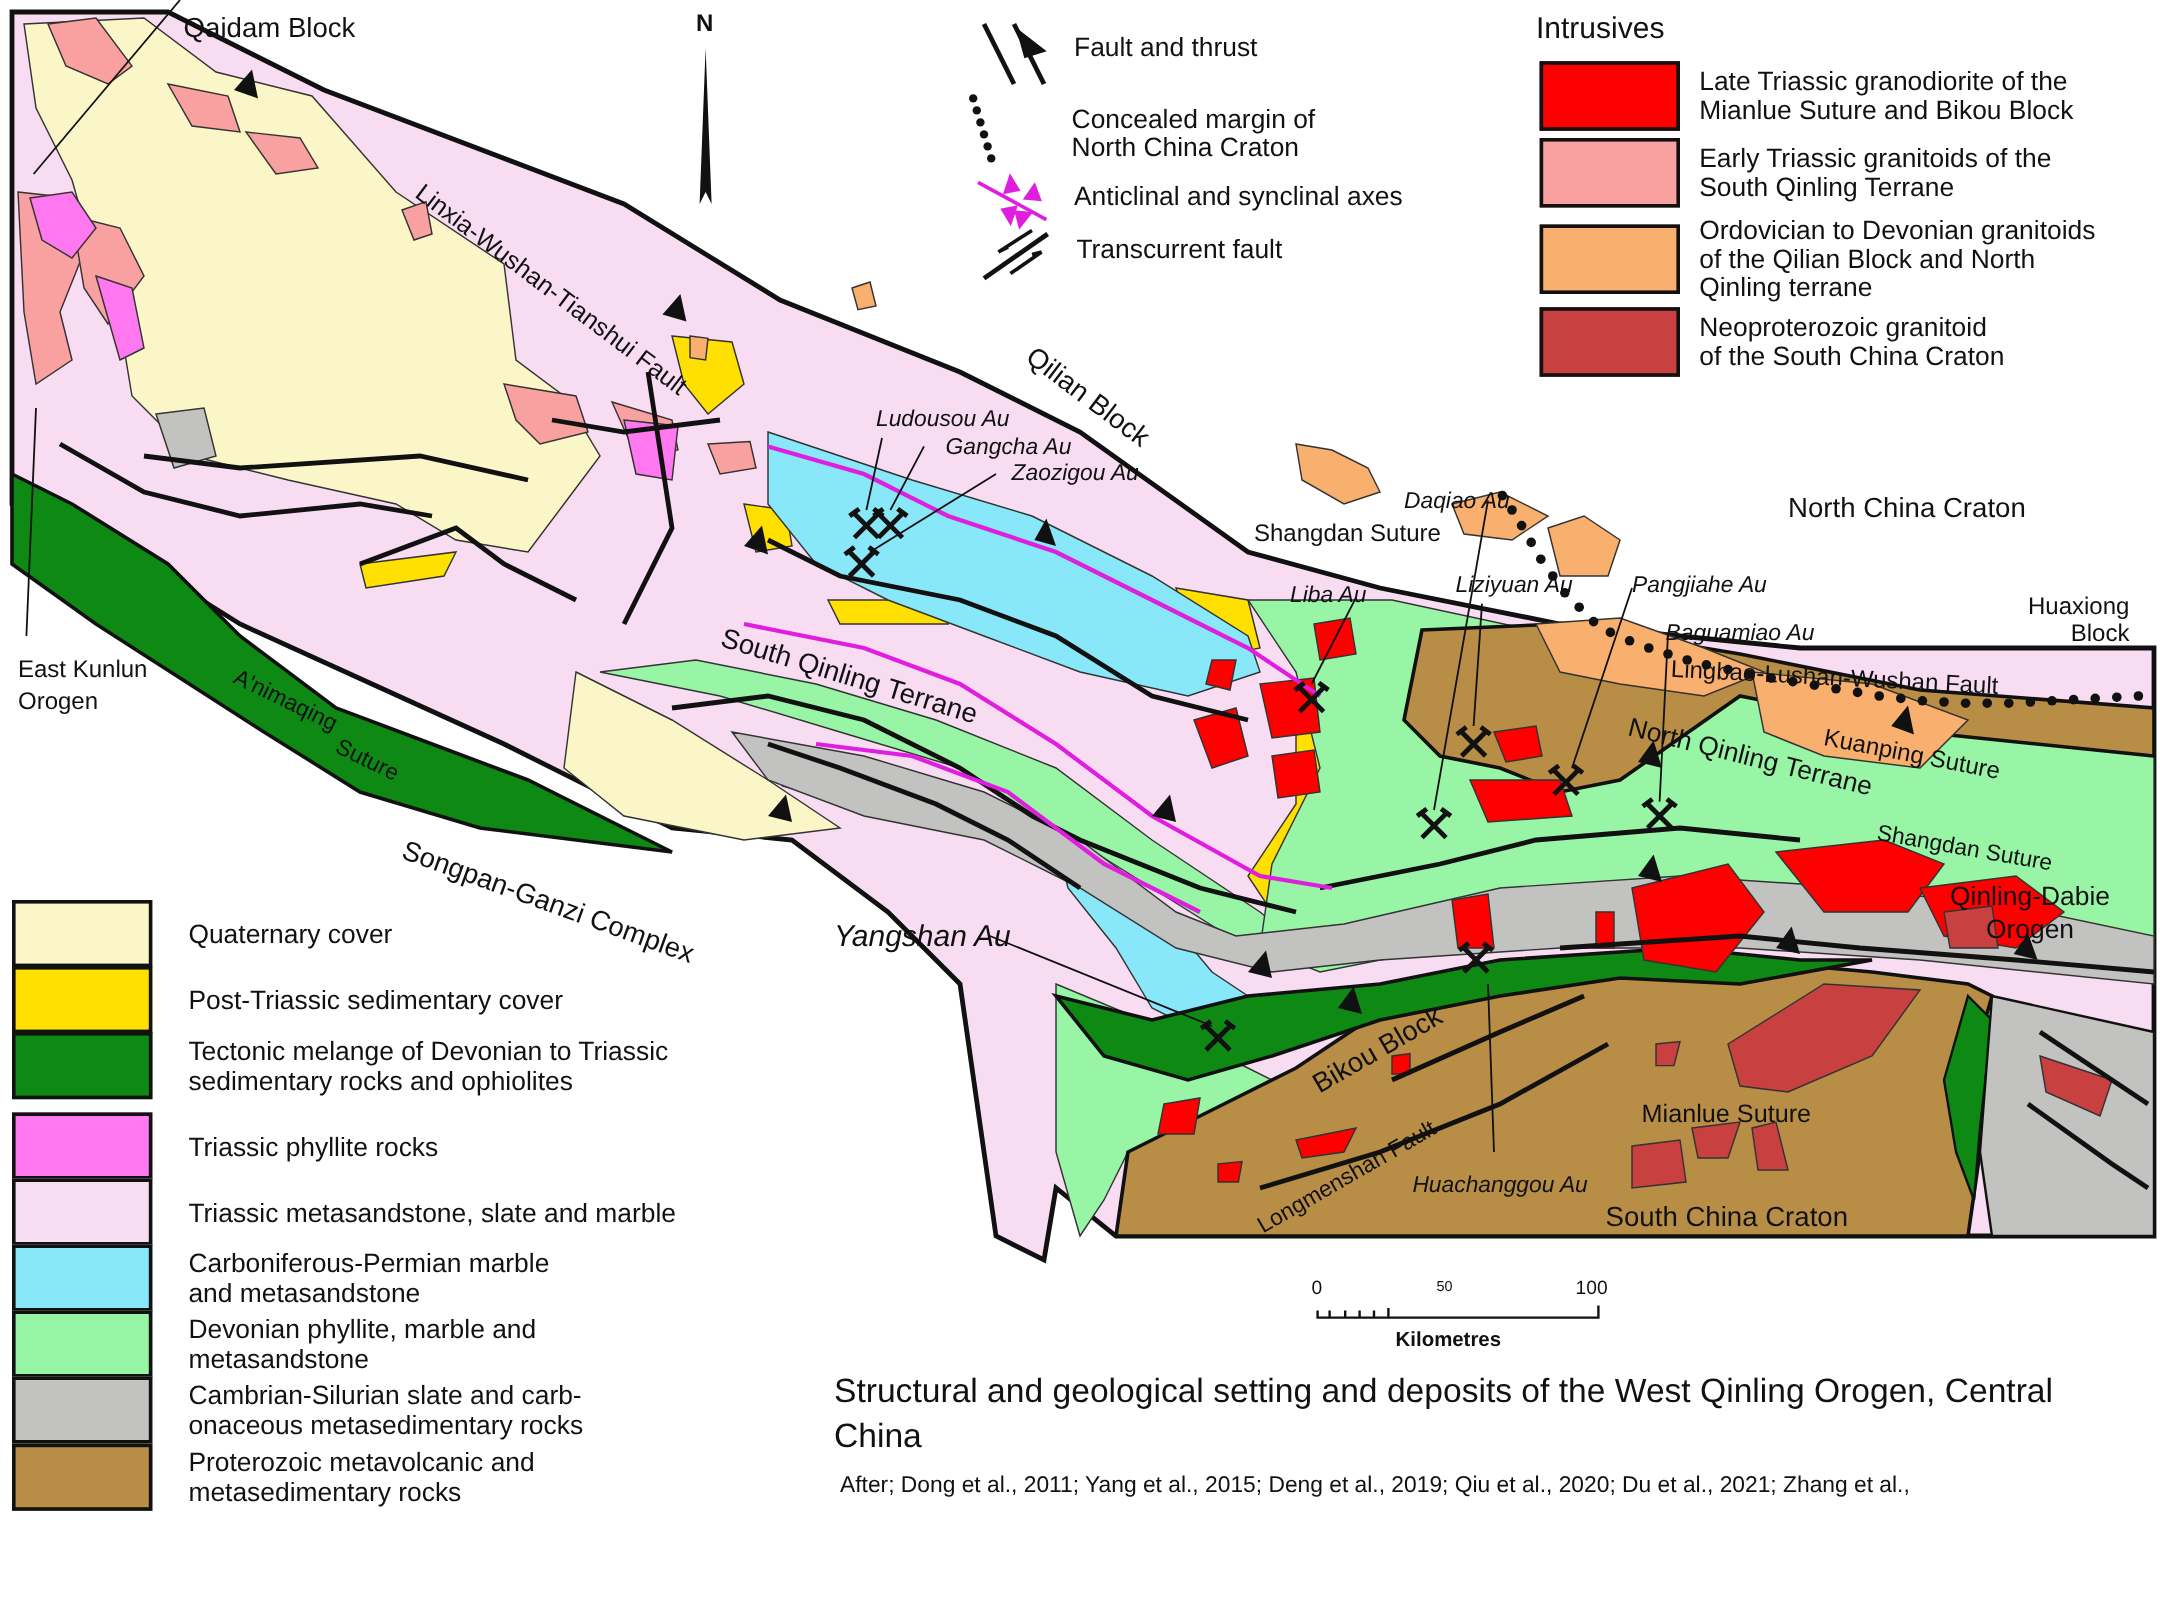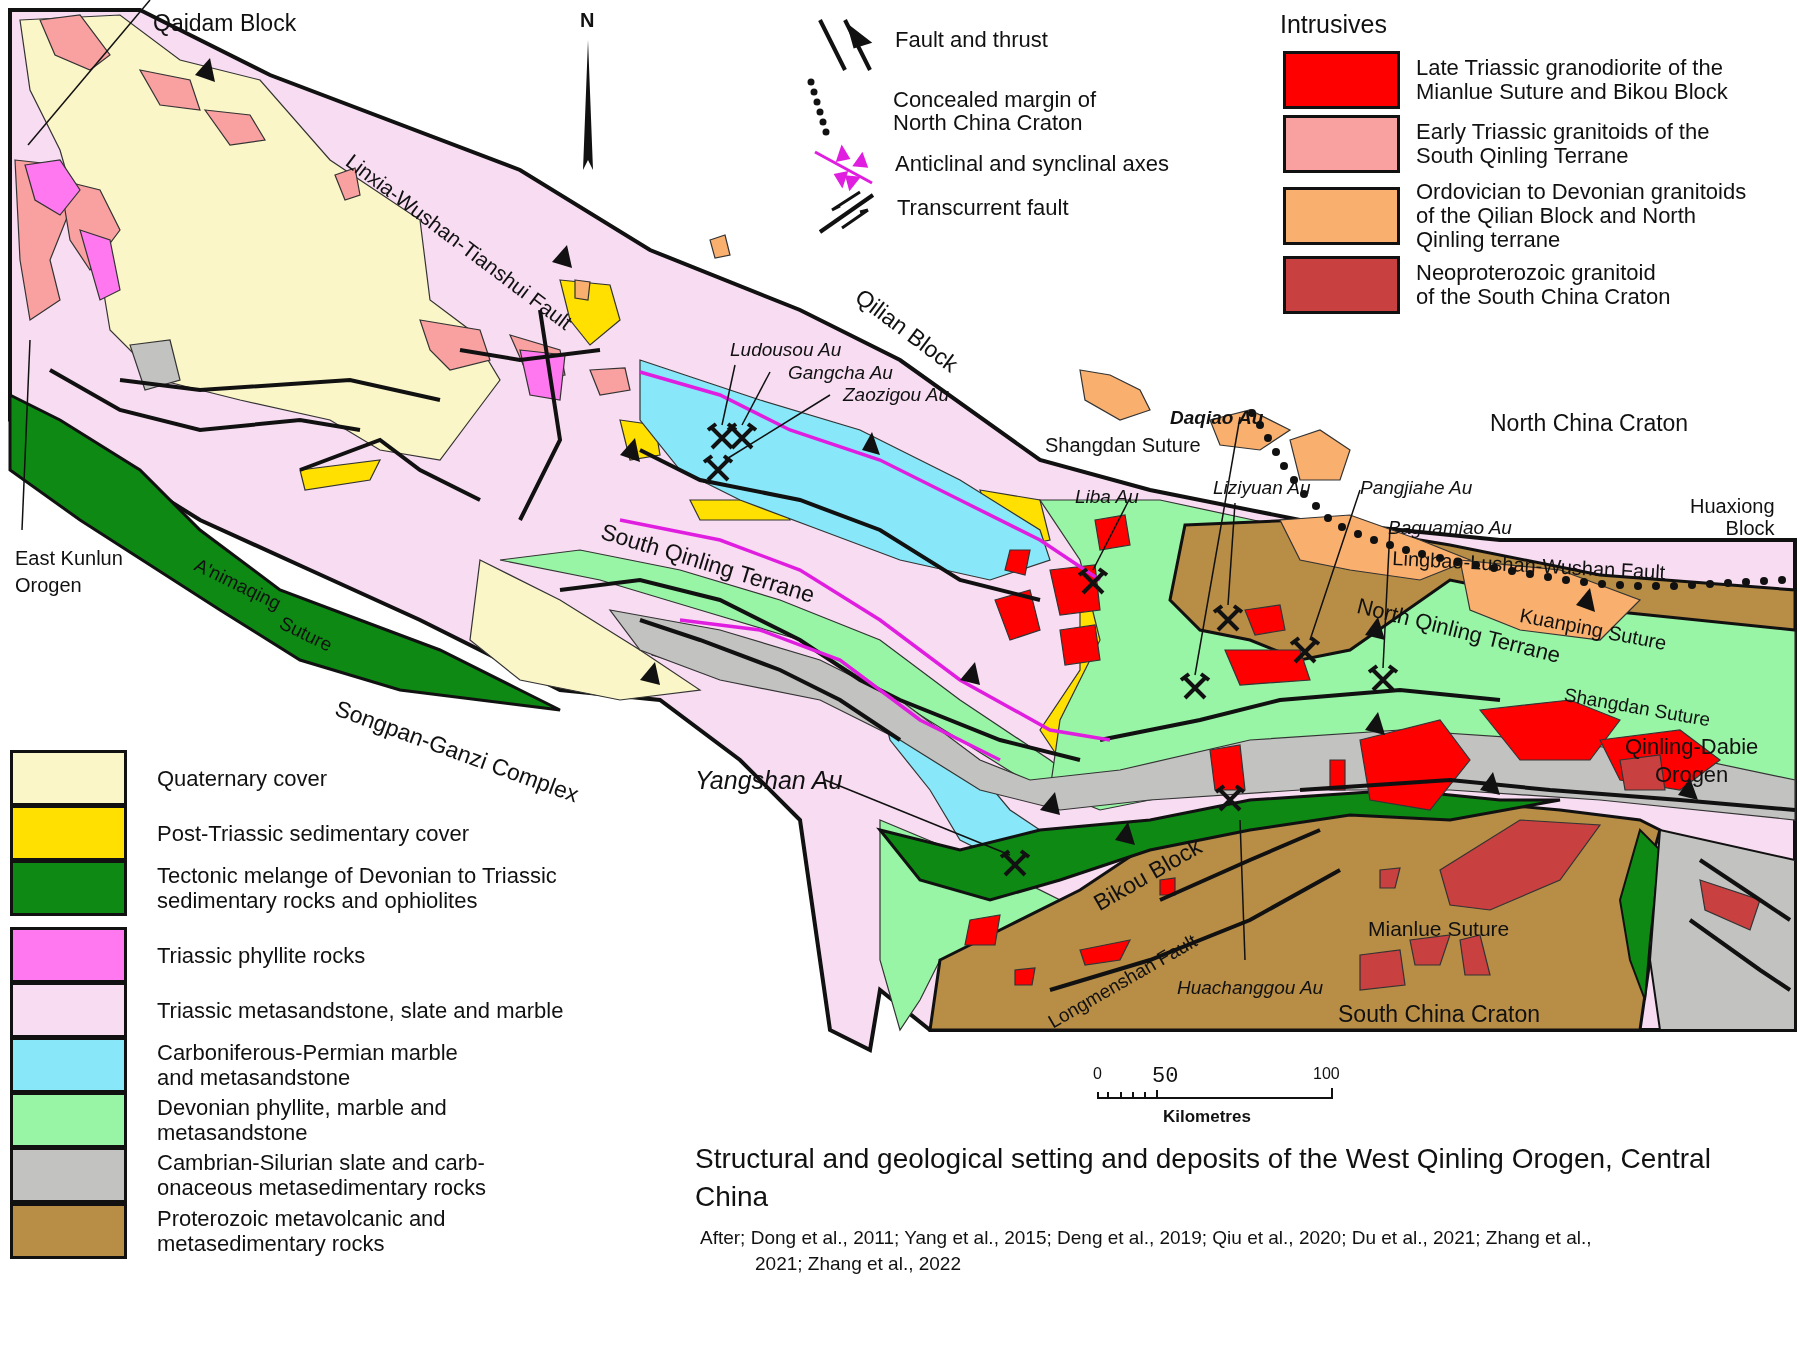--- a/index.html
+++ b/index.html
@@ -299,21 +299,21 @@
 <div class="lbl" style="left:285px;top:613px;font-size:19px;transform:rotate(26deg);transform-origin:left top;">Suture</div>
 <div class="lbl" style="left:340px;top:697px;font-size:23px;transform:rotate(20deg);transform-origin:left top;">Songpan-Ganzi Complex</div>
 <div class="lbl" style="left:1090px;top:895px;font-size:23px;transform:rotate(-30deg);transform-origin:left top;">Bikou  Block</div>
 <div class="lbl" style="left:1045px;top:1015px;font-size:19px;transform:rotate(-30deg);transform-origin:left top;">Longmenshan  Fault</div>
 <div class="lbl" style="left:1368px;top:918px;font-size:21px;">Mianlue Suture</div>
 <div class="lbl" style="left:1338px;top:1003px;font-size:23px;">South China Craton</div>
 
 <div class="lbl ital" style="left:730px;top:340px;font-size:19px;">Ludousou Au</div>
 <div class="lbl ital" style="left:788px;top:363px;font-size:19px;">Gangcha Au</div>
 <div class="lbl ital" style="left:843px;top:385px;font-size:19px;">Zaozigou Au</div>
-<div class="lbl ital" style="left:1170px;top:408px;font-size:19px;font-weight:bold;">Daqiao Au</div>
+<div class="lbl ital" style="left:1170px;top:408px;font-size:19px;">Daqiao Au</div>
 <div class="lbl ital" style="left:1075px;top:487px;font-size:19px;">Liba Au</div>
 <div class="lbl ital" style="left:1213px;top:478px;font-size:19px;">Liziyuan Au</div>
 <div class="lbl ital" style="left:1360px;top:478px;font-size:19px;">Pangjiahe Au</div>
 <div class="lbl ital" style="left:1388px;top:518px;font-size:19px;">Baguamiao Au</div>
 <div class="lbl ital" style="left:695px;top:768px;font-size:25px;">Yangshan Au</div>
 <div class="lbl ital" style="left:1177px;top:978px;font-size:19px;">Huachanggou Au</div>
 
 <div class="sym-row" style="left:895px;top:28px;">
   <span class="sym-text">Fault and thrust</span>
 </div>
@@ -387,21 +387,20 @@
   <div class="legend-text">Cambrian-Silurian slate and carb-
   onaceous metasedimentary rocks</div>
 </div>
 <div class="legend-row" style="top:1203px;">
   <div class="swatch" style="background:#b88d46;"></div>
   <div class="legend-text">Proterozoic metavolcanic and
   metasedimentary rocks</div>
 </div>
 
 <div class="lbl" style="left:1093px;top:1066px;font-size:16px;">0</div>
-<div class="lbl" style="left:1152px;top:1066px;font-size:22px;font-family:Liberation Mono, monospace;">50</div>
+<div class="lbl" style="left:1197px;top:1066px;font-size:12px;">50</div>
 <div class="lbl" style="left:1313px;top:1066px;font-size:16px;">100</div>
 <div class="lbl" style="left:1163px;top:1108px;font-size:17px;font-weight:bold;">Kilometres</div>
 
 <div class="caption-title">Structural and geological setting and deposits of the West Qinling Orogen, Central China</div>
 <div class="caption-refs">
   <div>After; Dong et al., 2011; Yang et al., 2015; Deng et al., 2019; Qiu et al., 2020; Du et al., 2021; Zhang et al.,</div>
-  <div class="indent">2021; Zhang et al., 2022</div>
 </div>
 
 </body></html>

